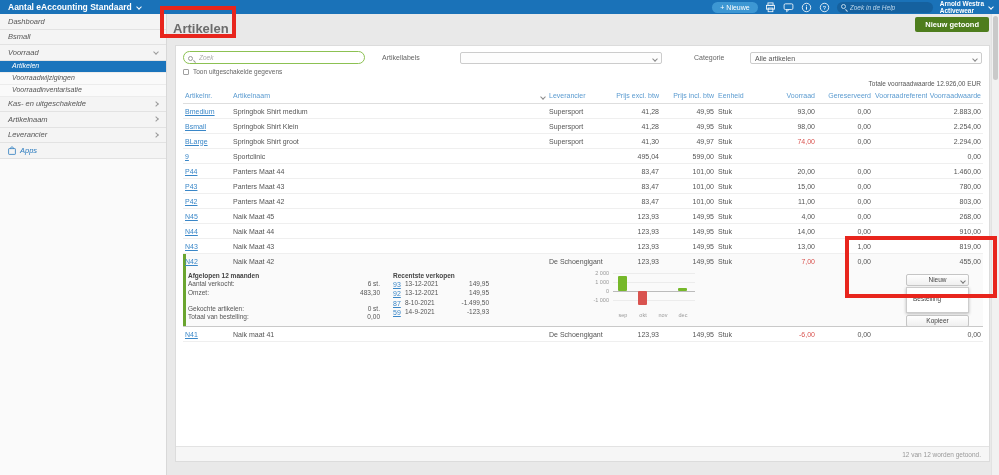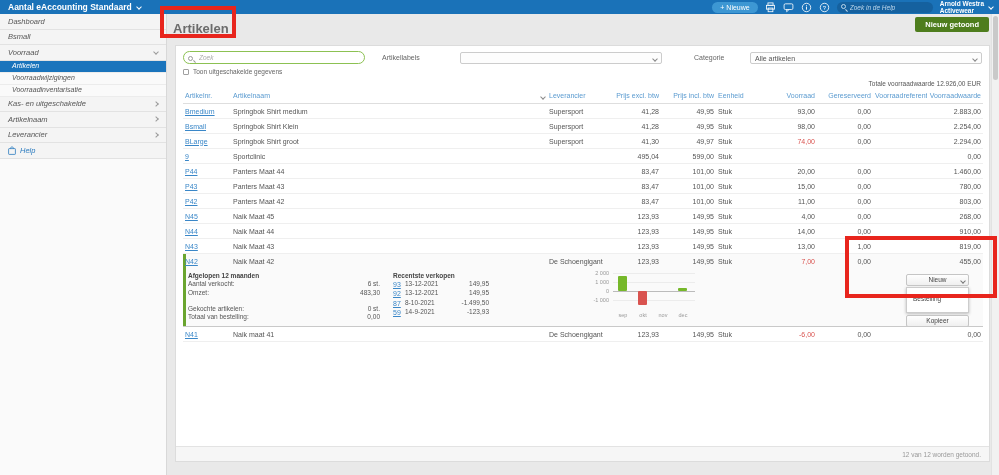--- a/index.html
+++ b/index.html
@@ -213,21 +213,21 @@
     <div class="side-item has-chev">
 
       <span class="label">Leverancier</span>
       <span class="chev"></span>
     </div>
     <div class="side-item apps">
       <svg class="bag-icon" viewBox="0 0 8 9">
         <rect x="0.6" y="2.6" width="6.8" height="5.8" rx="0.6" fill="none" stroke="#2b7bbf" stroke-width="0.8"></rect>
         <path d="M2.4 2.6 C2.4 0.4 5.6 0.4 5.6 2.6" fill="none" stroke="#2b7bbf" stroke-width="0.8"></path>
       </svg>
-      <span class="label">Help</span>
+      <span class="label">Apps</span>
 
     </div>
   </nav>
 
 <main class="main">
   <h1 class="page-title">Artikelen</h1>
   <button class="green-btn">Nieuw getoond</button>
 
   <section class="card">
 

